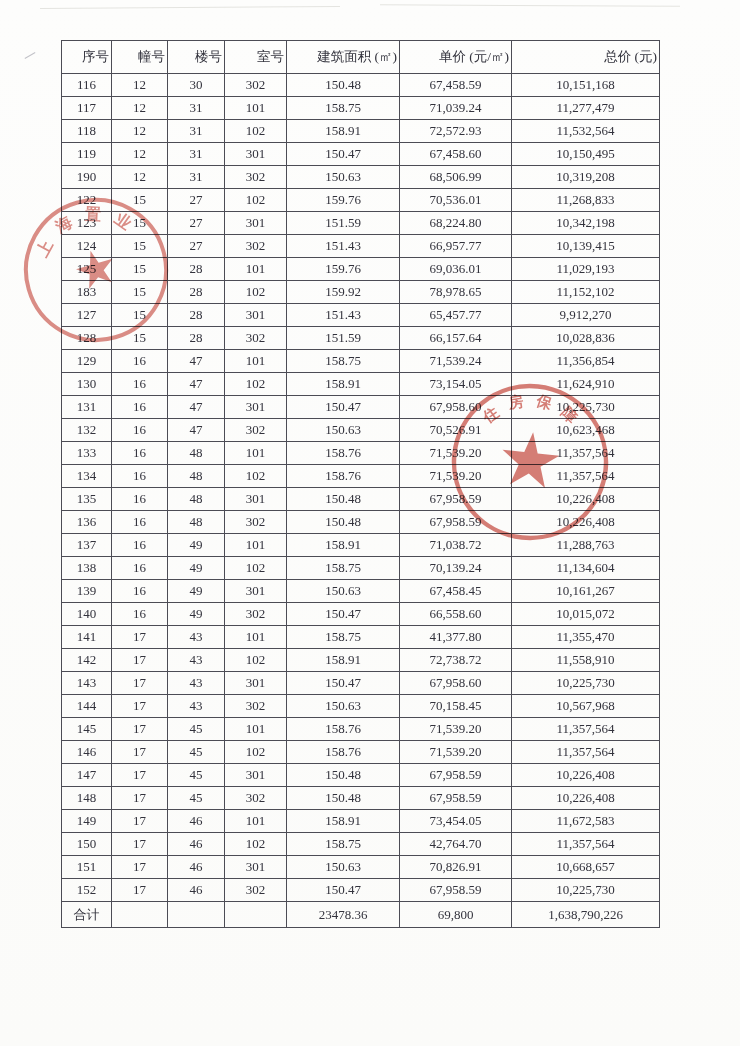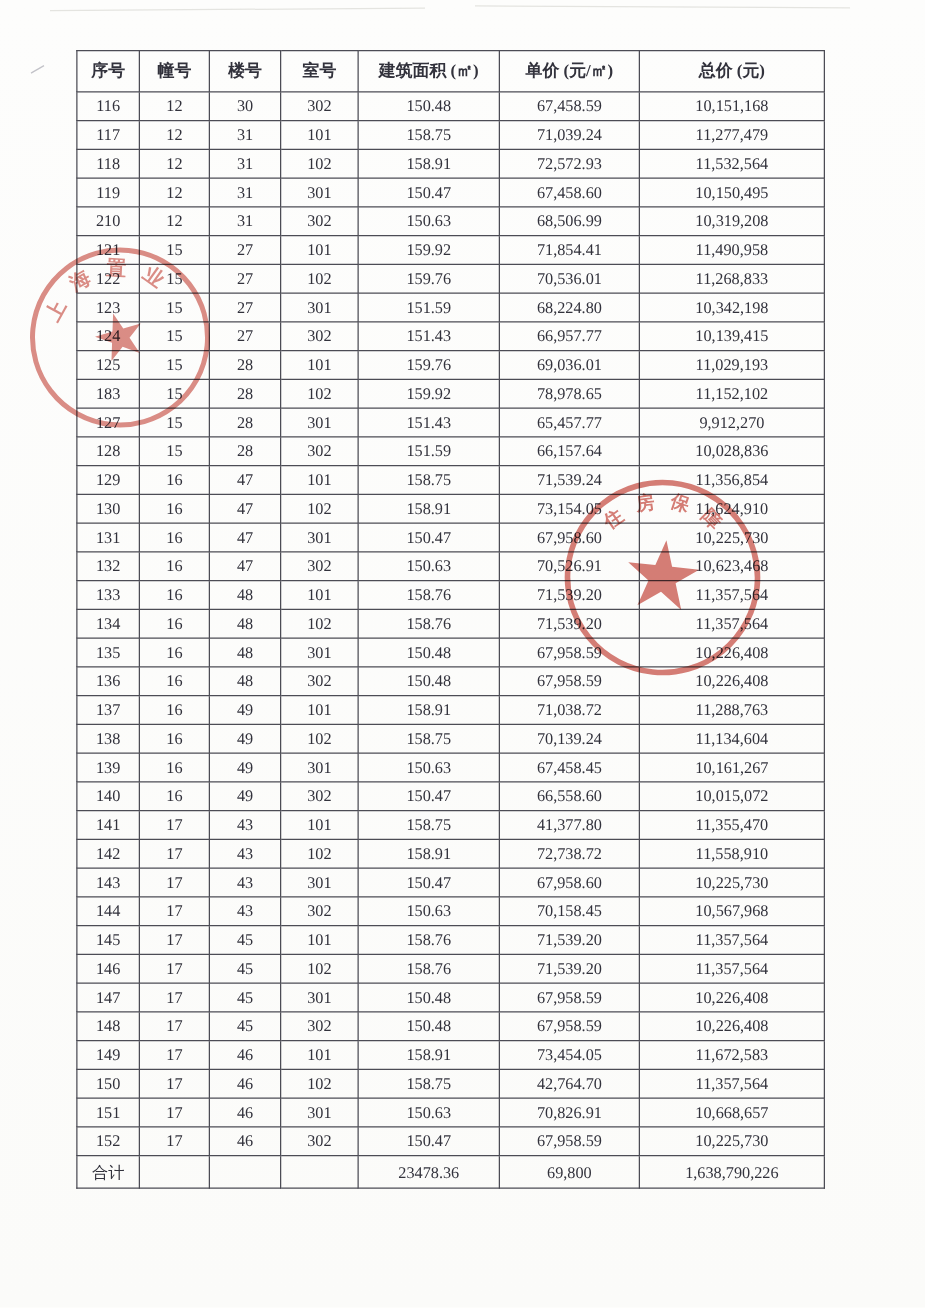--- a/index.html
+++ b/index.html
@@ -23,21 +23,21 @@
     position:absolute; left:61px; top:40px; width:598px;
     border-collapse:collapse; table-layout:fixed;
   }
   .price-table th, .price-table td {
     border:1px solid #4c4c55;
     text-align:center; vertical-align:middle;
     font-size:13px; color:#32323c;
     padding:1px 2px;
     white-space:nowrap; overflow:hidden;
   }
-  .price-table thead th { height:33px; font-weight:bold; font-size:13.5px; }
+  .price-table thead th { height:33px; font-weight:normal; font-size:13.5px;text-align:right; }
   .price-table tbody td { height:23px; }
   .price-table tfoot td { height:26px; }
 
   
   .stamp { position:absolute; pointer-events:none; mix-blend-mode:multiply; }
   .stamp svg { display:block; width:100%; height:100%; overflow:visible; }
   .stamp-left  { left:18px;  top:192px; width:156px; height:156px; opacity:0.58; transform:rotate(-16deg); }
   .stamp-right { left:446px; top:378px; width:168px; height:168px; opacity:0.66; transform:rotate(6deg); }
   .stamp text { font-family:"Liberation Serif","DejaVu Serif",serif; font-weight:bold; }
 </style>
@@ -102,36 +102,27 @@
         <tr>
           <td>119</td>
           <td>12</td>
           <td>31</td>
           <td>301</td>
           <td>150.47</td>
           <td>67,458.60</td>
           <td>10,150,495</td>
         </tr>
         <tr>
-          <td>210</td>
+          <td>190</td>
           <td>12</td>
           <td>31</td>
           <td>302</td>
           <td>150.63</td>
           <td>68,506.99</td>
           <td>10,319,208</td>
-        </tr>
-        <tr>
-          <td>121</td>
-          <td>15</td>
-          <td>27</td>
-          <td>101</td>
-          <td>159.92</td>
-          <td>71,854.41</td>
-          <td>11,490,958</td>
         </tr>
         <tr>
           <td>122</td>
           <td>15</td>
           <td>27</td>
           <td>102</td>
           <td>159.76</td>
           <td>70,536.01</td>
           <td>11,268,833</td>
         </tr>

